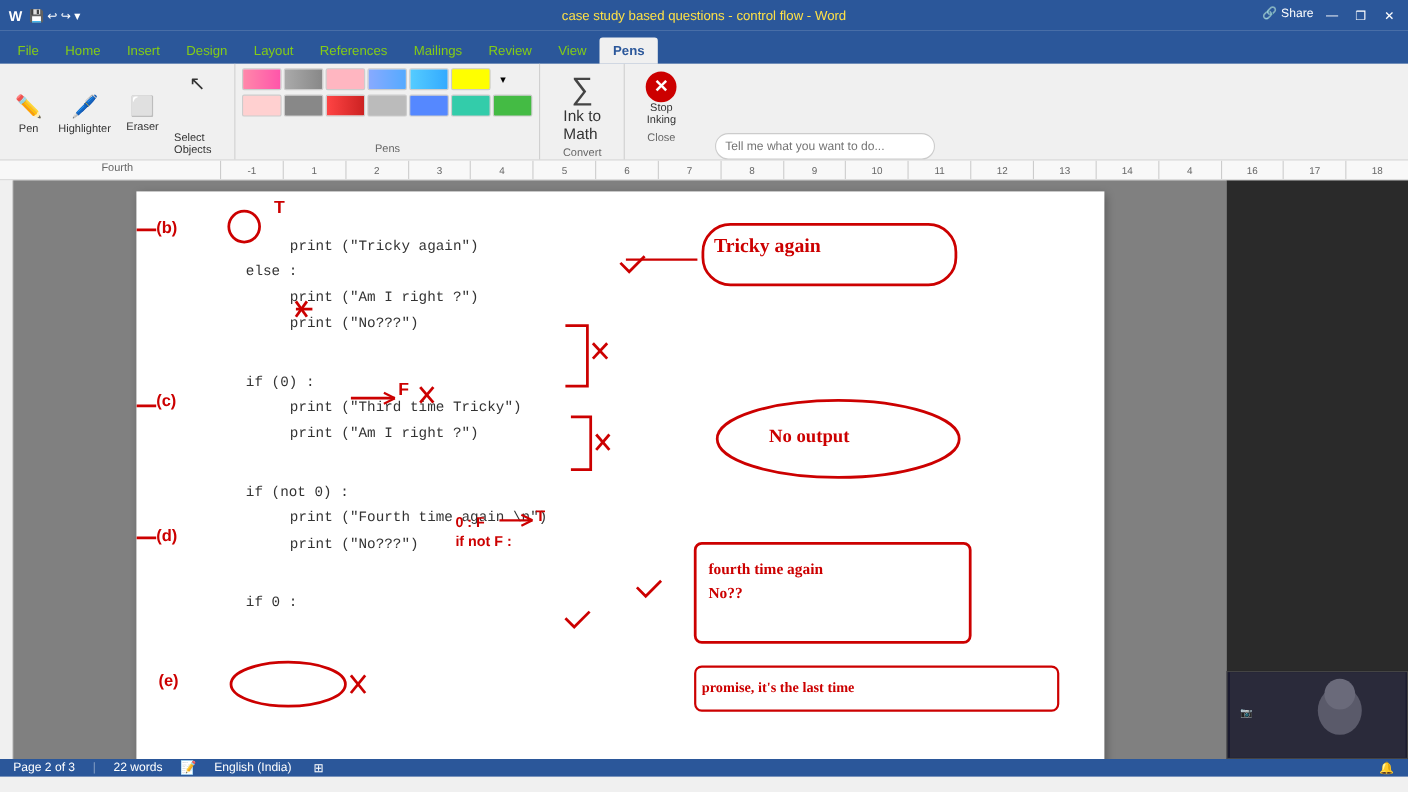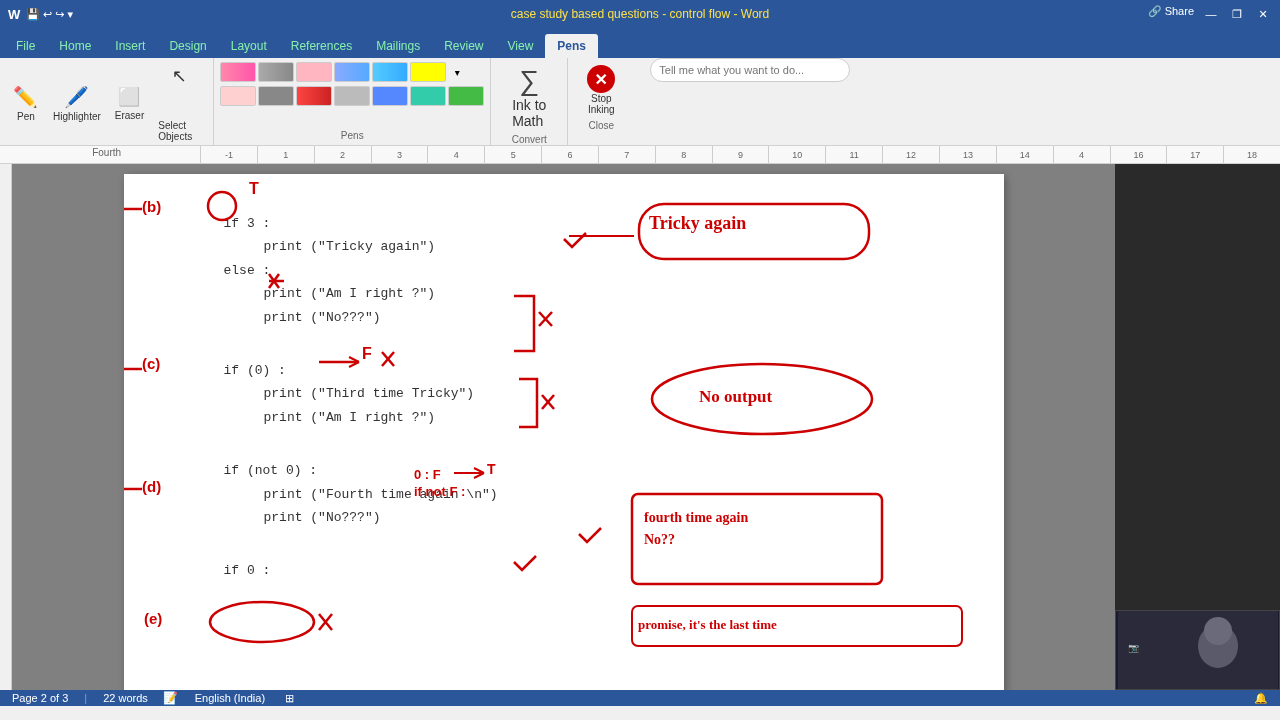--- a/index.html
+++ b/index.html
@@ -24,21 +24,21 @@
     
     #ribbon-tabs {
       height: 30px;
       background: #2b579a;
       display: flex;
       align-items: flex-end;
       padding: 0 4px;
     }
     .ribbon-tab {
       padding: 5px 12px;
-      color: #86efac;
+      color: #84cc16;
       font-size: 12px;
       cursor: pointer;
       border-radius: 3px 3px 0 0;
     }
     .ribbon-tab.active { background: #f0f0f0; color: #2b579a; font-weight: 600; }
     .pens-tab { background: #1e3f6e; color: white; }
 
     
     #ribbon {
       height: 88px;
@@ -124,22 +124,23 @@
       flex-direction: column;
       align-items: center;
       padding: 4px 8px;
       border-right: 1px solid #d0d0d0;
     }
 
     
     .search-bar {
       flex: 1;
       display: flex;
-      align-items: flex-start;
+      align-items: flex-end;
       padding: 0 16px;
+      margin-top: 10px;
     }
     .search-input {
       width: 200px;
       height: 24px;
       border: 1px solid #ccc;
       border-radius: 12px;
       padding: 0 8px;
       font-size: 11px;
       outline: none;
     }
@@ -458,21 +459,20 @@
         <line x1="195" y1="440" x2="208" y2="456" stroke="#cc0000" stroke-width="2.5"></line>
         <line x1="208" y1="440" x2="195" y2="456" stroke="#cc0000" stroke-width="2.5"></line>
 
         <rect x="508" y="432" width="330" height="40" rx="6" fill="none" stroke="#cc0000" stroke-width="2"></rect>
         <text x="514" y="455" fill="#cc0000" font-size="13" font-weight="bold" font-family="'Comic Sans MS', cursive">promise, it's the last time</text>
       </svg>
 
       <div style="padding:10px 20px 10px 60px;">
 
         <div class="code-section" style="margin-top:8px;">
-          <span class="code-line">if 3 :</span>
           <span class="code-line indent1">print ("Tricky again")</span>
           <span class="code-line">else :</span>
           <span class="code-line indent1">print ("Am I right ?")</span>
           <span class="code-line indent1">print ("No???")</span>
         </div>
 
         <div class="code-section" style="margin-top:30px;">
           <span class="code-line">if (0) :</span>
           <span class="code-line indent1">print ("Third time Tricky")</span>
           <span class="code-line indent1">print ("Am I right ?")</span>

